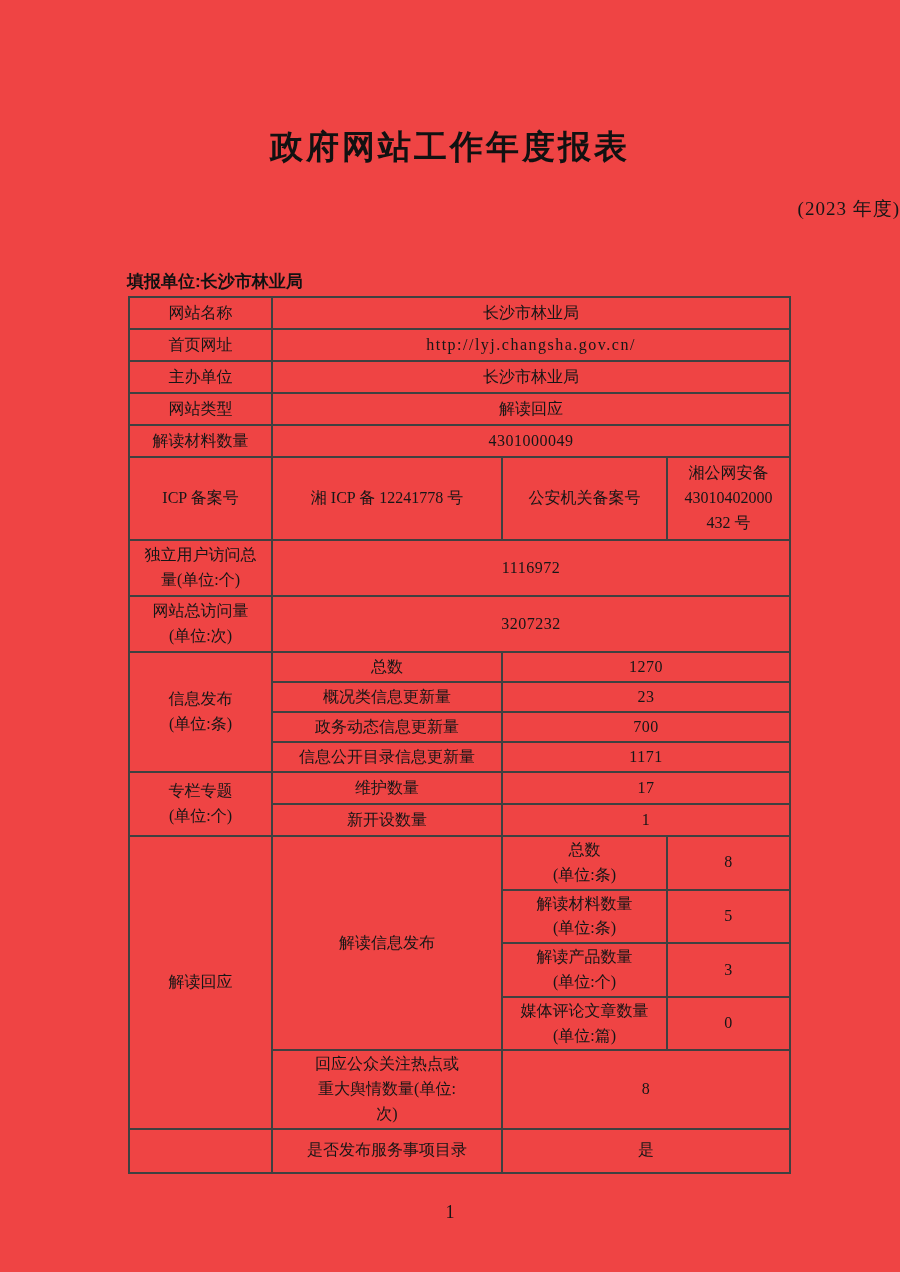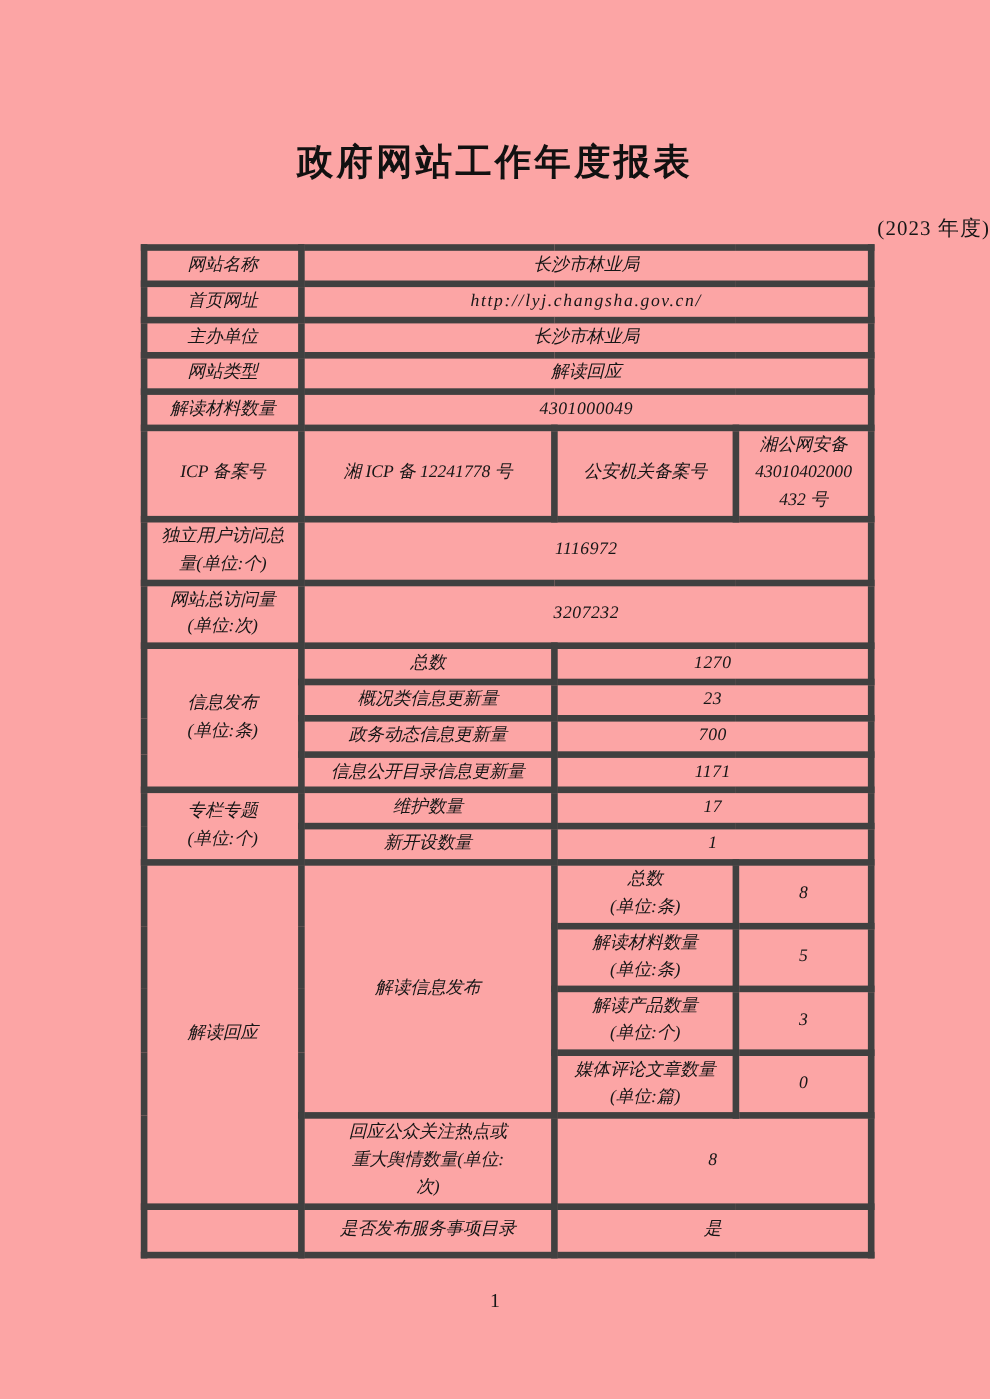--- a/index.html
+++ b/index.html
@@ -8,21 +8,21 @@
     width: 900px;
     height: 1272px;
     font-family: "Liberation Serif", "DejaVu Serif", serif;
     color: #151515;
     position: relative;
     overflow: hidden;
   }
   .page {
     width: 900px;
     height: 1272px;
-    background: #fca5a5;
+    background: #ef4444;
     padding-top: 126px;
   }
   .doc-title {
     text-align: center;
     font-family: "Liberation Sans", "DejaVu Sans", sans-serif;
     font-weight: bold;
     font-size: 33px;
     letter-spacing: 3px;
     color: #111111;
     line-height: 42px;
@@ -44,29 +44,28 @@
     color: #111111;
   }
   table.report {
     border-collapse: collapse;
     table-layout: fixed;
     margin-left: 128px;
     width: 661px;
     border: 2px solid #222222;
   }
   table.report td {
-    border: 6px solid #404040;
+    border: 2px solid #404040;
     text-align: center;
     vertical-align: middle;
     font-size: 16px;
     line-height: 1.55;
     white-space: pre-line;
     padding: 1px 3px;
     color: #161616;
-    font-style: italic;
   }
   td.num {
     font-size: 17px;
     letter-spacing: 0.5px;
   }
   td.url {
     font-size: 17px;
     letter-spacing: 1.5px;
     margin-top: 33px;
   }
@@ -88,20 +87,21 @@
 </style>
 </head>
 <body>
 
 <div class="page">
 
   <div class="doc-title">政府网站工作年度报表</div>
 
   <div class="doc-subtitle">(2023 年度)</div>
 
+  <div class="reporting-unit">填报单位:长沙市林业局</div>
 
   <table class="report">
     <colgroup>
       <col style="width:143px">
       <col style="width:230px">
       <col style="width:165px">
       <col style="width:123px">
     </colgroup>
 
     <tbody>

